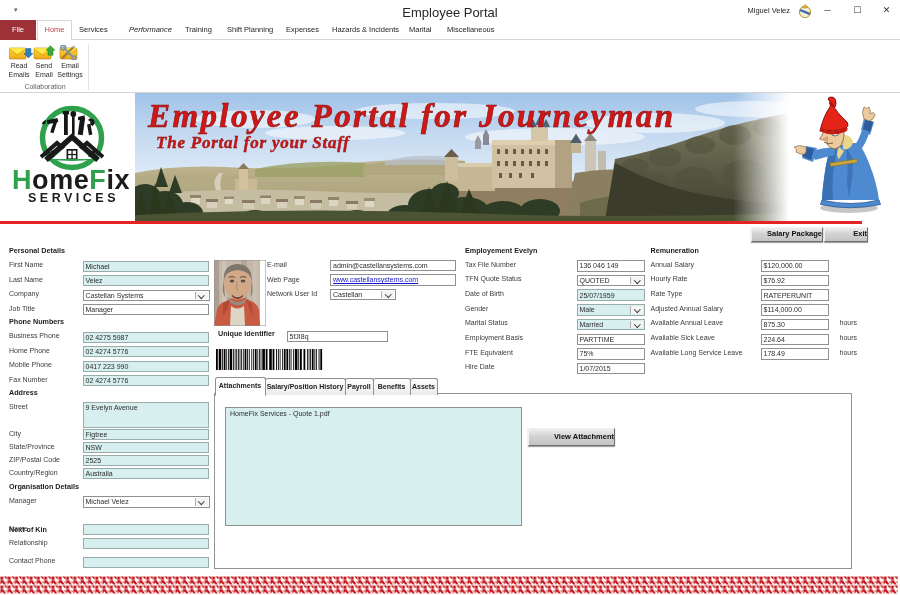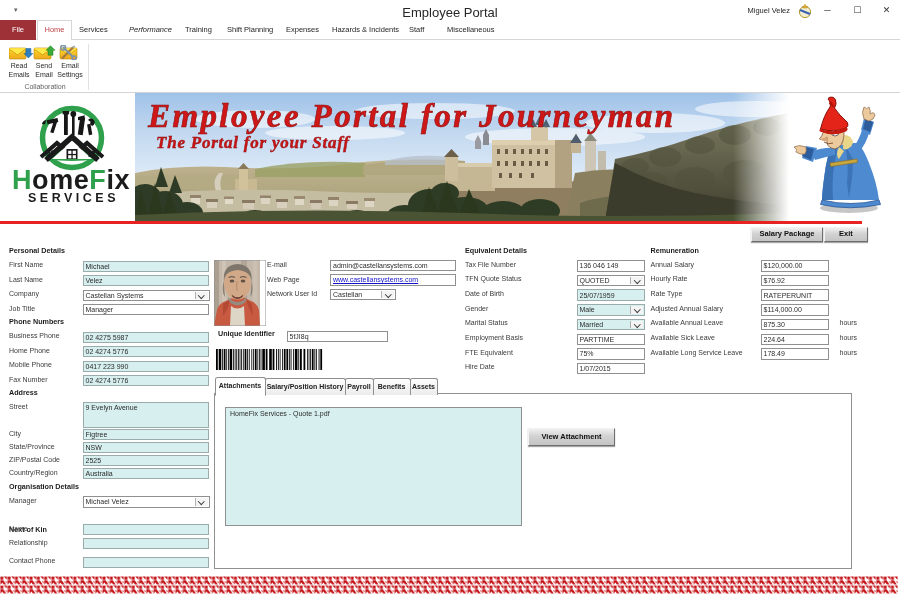--- a/index.html
+++ b/index.html
@@ -20,21 +20,21 @@
 #hometab{left:37px;top:0;width:33px;height:19px;background:#fff;border:1px solid #d6d6d6;border-bottom:none;color:#c04448;font-size:7.5px;text-align:center;line-height:18px;}
 
 #ribbon{left:0;top:40px;width:900px;height:53px;background:#fff;}
 .rtxt{top:22px;font-size:7px;color:#2a2a2a;text-align:center;line-height:8.5px;white-space:pre;}
 #grplbl{left:8px;top:43px;width:74px;text-align:center;font-size:7px;color:#5e5e5e;}
 #grpsep{left:88px;top:4px;width:1px;height:46px;background:#e2e2e2;}
 
 #banner{left:2px;top:93px;width:896px;height:128px;background:#fff;}
 #redline{left:0;top:221px;width:862px;height:3px;background:#e62222;}
 
-.btn3d{background:linear-gradient(#efefef,#d2d2d2 45%,#c4c4c4);border:1px solid #8a8a8a;border-top-color:#f2f2f2;border-left-color:#f2f2f2;border-right-color:#6e6e6e;border-bottom-color:#6e6e6e;box-shadow:0 1px 1px rgba(0,0,0,.35);font-size:7.5px;font-weight:bold;color:#111;text-align:center;}
+.btn3d{background:linear-gradient(#efefef,#d2d2d2 45%,#c4c4c4);border:1px solid #8a8a8a;border-top-color:#f2f2f2;border-left-color:#f2f2f2;border-right-color:#6e6e6e;border-bottom-color:#6e6e6e;box-shadow:0 1px 1px rgba(0,0,0,.35);font-size:7.5px;font-weight:bold;color:#111;text-align:right;}
 
 .lbl{font-size:7px;color:#3a3a3a;white-space:nowrap;transform:translateY(-0.8px);}
 .hdr{font-size:7.2px;font-weight:bold;color:#1c1c1c;white-space:nowrap;transform:translateY(-1px);}
 .in{border:1px solid #909090;background:#fff;font-size:7px;color:#2c2c2c;padding:0 0 0 2px;white-space:nowrap;overflow:hidden;display:flex;align-items:center;box-sizing:border-box;}
 .cy{background:#d7efef;border-color:#9aabab;}
 .cb::after{content:'';position:absolute;right:1px;top:1px;bottom:1px;width:12px;border-left:1px solid #b0b0b0;background:#f4f4f4;}
 .cb::before{content:'';position:absolute;right:5px;top:50%;margin-top:-2.5px;width:3.5px;height:3.5px;border-right:1px solid #3a3a3a;border-bottom:1px solid #3a3a3a;transform:rotate(45deg);z-index:2;}
 
 .ttab{top:378px;height:16px;background:linear-gradient(#fdfdfd,#ececec);border:1px solid #8f8f8f;border-bottom:none;border-radius:2.5px 2.5px 0 0;font-size:7px;font-weight:bold;color:#222;text-align:center;line-height:15px;white-space:nowrap;}
 #tabsel{background:#fff;z-index:3;border-bottom:1px solid #fff;height:17px;top:377px;}
@@ -60,21 +60,21 @@
   <div class="abs" id="tabrow">
     <div class="abs" id="tabline"></div>
     <div class="abs" id="filetab">File</div>
     <div class="abs" id="hometab">Home</div>
     <div class="abs rtab" style="left:79px;">Services</div>
     <div class="abs rtab" style="left:129px;font-style:italic;">Performance</div>
     <div class="abs rtab" style="left:185px;">Training</div>
     <div class="abs rtab" style="left:227px;">Shift Planning</div>
     <div class="abs rtab" style="left:286px;">Expenses</div>
     <div class="abs rtab" style="left:332px;">Hazards &amp; Incidents</div>
-    <div class="abs rtab" style="left:409px;">Staff</div>
+    <div class="abs rtab" style="left:409px;">Marital</div>
     <div class="abs rtab" style="left:447px;">Miscellaneous</div>
   </div>
   <div class="abs" id="ribbon">
     <svg class="abs" style="left:9px;top:5px;" width="80" height="15" viewBox="0 0 80 15">
   <defs>
           <linearGradient id="gy" x1="0" y1="0" x2="0" y2="1">
             <stop offset="0" stop-color="#ffd92a"></stop>
             <stop offset="1" stop-color="#eea81c"></stop>
           </linearGradient>
         </defs>
@@ -416,21 +416,21 @@
   <div class="abs in" style="left:330px;top:259.5px;width:126px;height:11.5px;">admin@castellansystems.com</div>
   <div class="abs lbl" style="left:267px;top:276.5px;">Web Page</div>
   <div class="abs in" style="left:330px;top:274px;width:126px;height:11.5px;">
       <span style="color:#1515c8;text-decoration:underline;">www.castellansystems.com</span>
     </div>
   <div class="abs lbl" style="left:267px;top:291px;">Network User Id</div>
   <div class="abs in cb" style="left:330px;top:288.5px;width:66px;height:11.5px;">Castellan</div>
   <div class="abs hdr" style="left:218px;top:329.5px;">Unique Identifier</div>
   <div class="abs in" style="left:286.5px;top:330.5px;width:101px;height:11.5px;">5fJI8q</div>
 
-  <div class="abs hdr" style="left:465px;top:247px;">Equivalent Details</div>
+  <div class="abs hdr" style="left:465px;top:247px;">Employement Evelyn</div>
   <div class="abs lbl" style="left:465px;top:261.5px;">Tax File Number</div>
   <div class="abs in" style="left:576.5px;top:260.0px;width:68.5px;height:11.5px;">136 046 149</div>
   <div class="abs lbl" style="left:465px;top:276.2px;">TFN Quote Status</div>
   <div class="abs in cb" style="left:576.5px;top:274.7px;width:68.5px;height:11.5px;">QUOTED</div>
   <div class="abs lbl" style="left:465px;top:290.9px;">Date of Birth</div>
   <div class="abs in cy" style="left:576.5px;top:289.4px;width:68.5px;height:11.5px;">25/07/1959</div>
   <div class="abs lbl" style="left:465px;top:305.6px;">Gender</div>
   <div class="abs in cy cb" style="left:576.5px;top:304.1px;width:68.5px;height:11.5px;">Male</div>
   <div class="abs lbl" style="left:465px;top:320.3px;">Marital Status</div>
   <div class="abs in cy cb" style="left:576.5px;top:318.8px;width:68.5px;height:11.5px;">Married</div>

